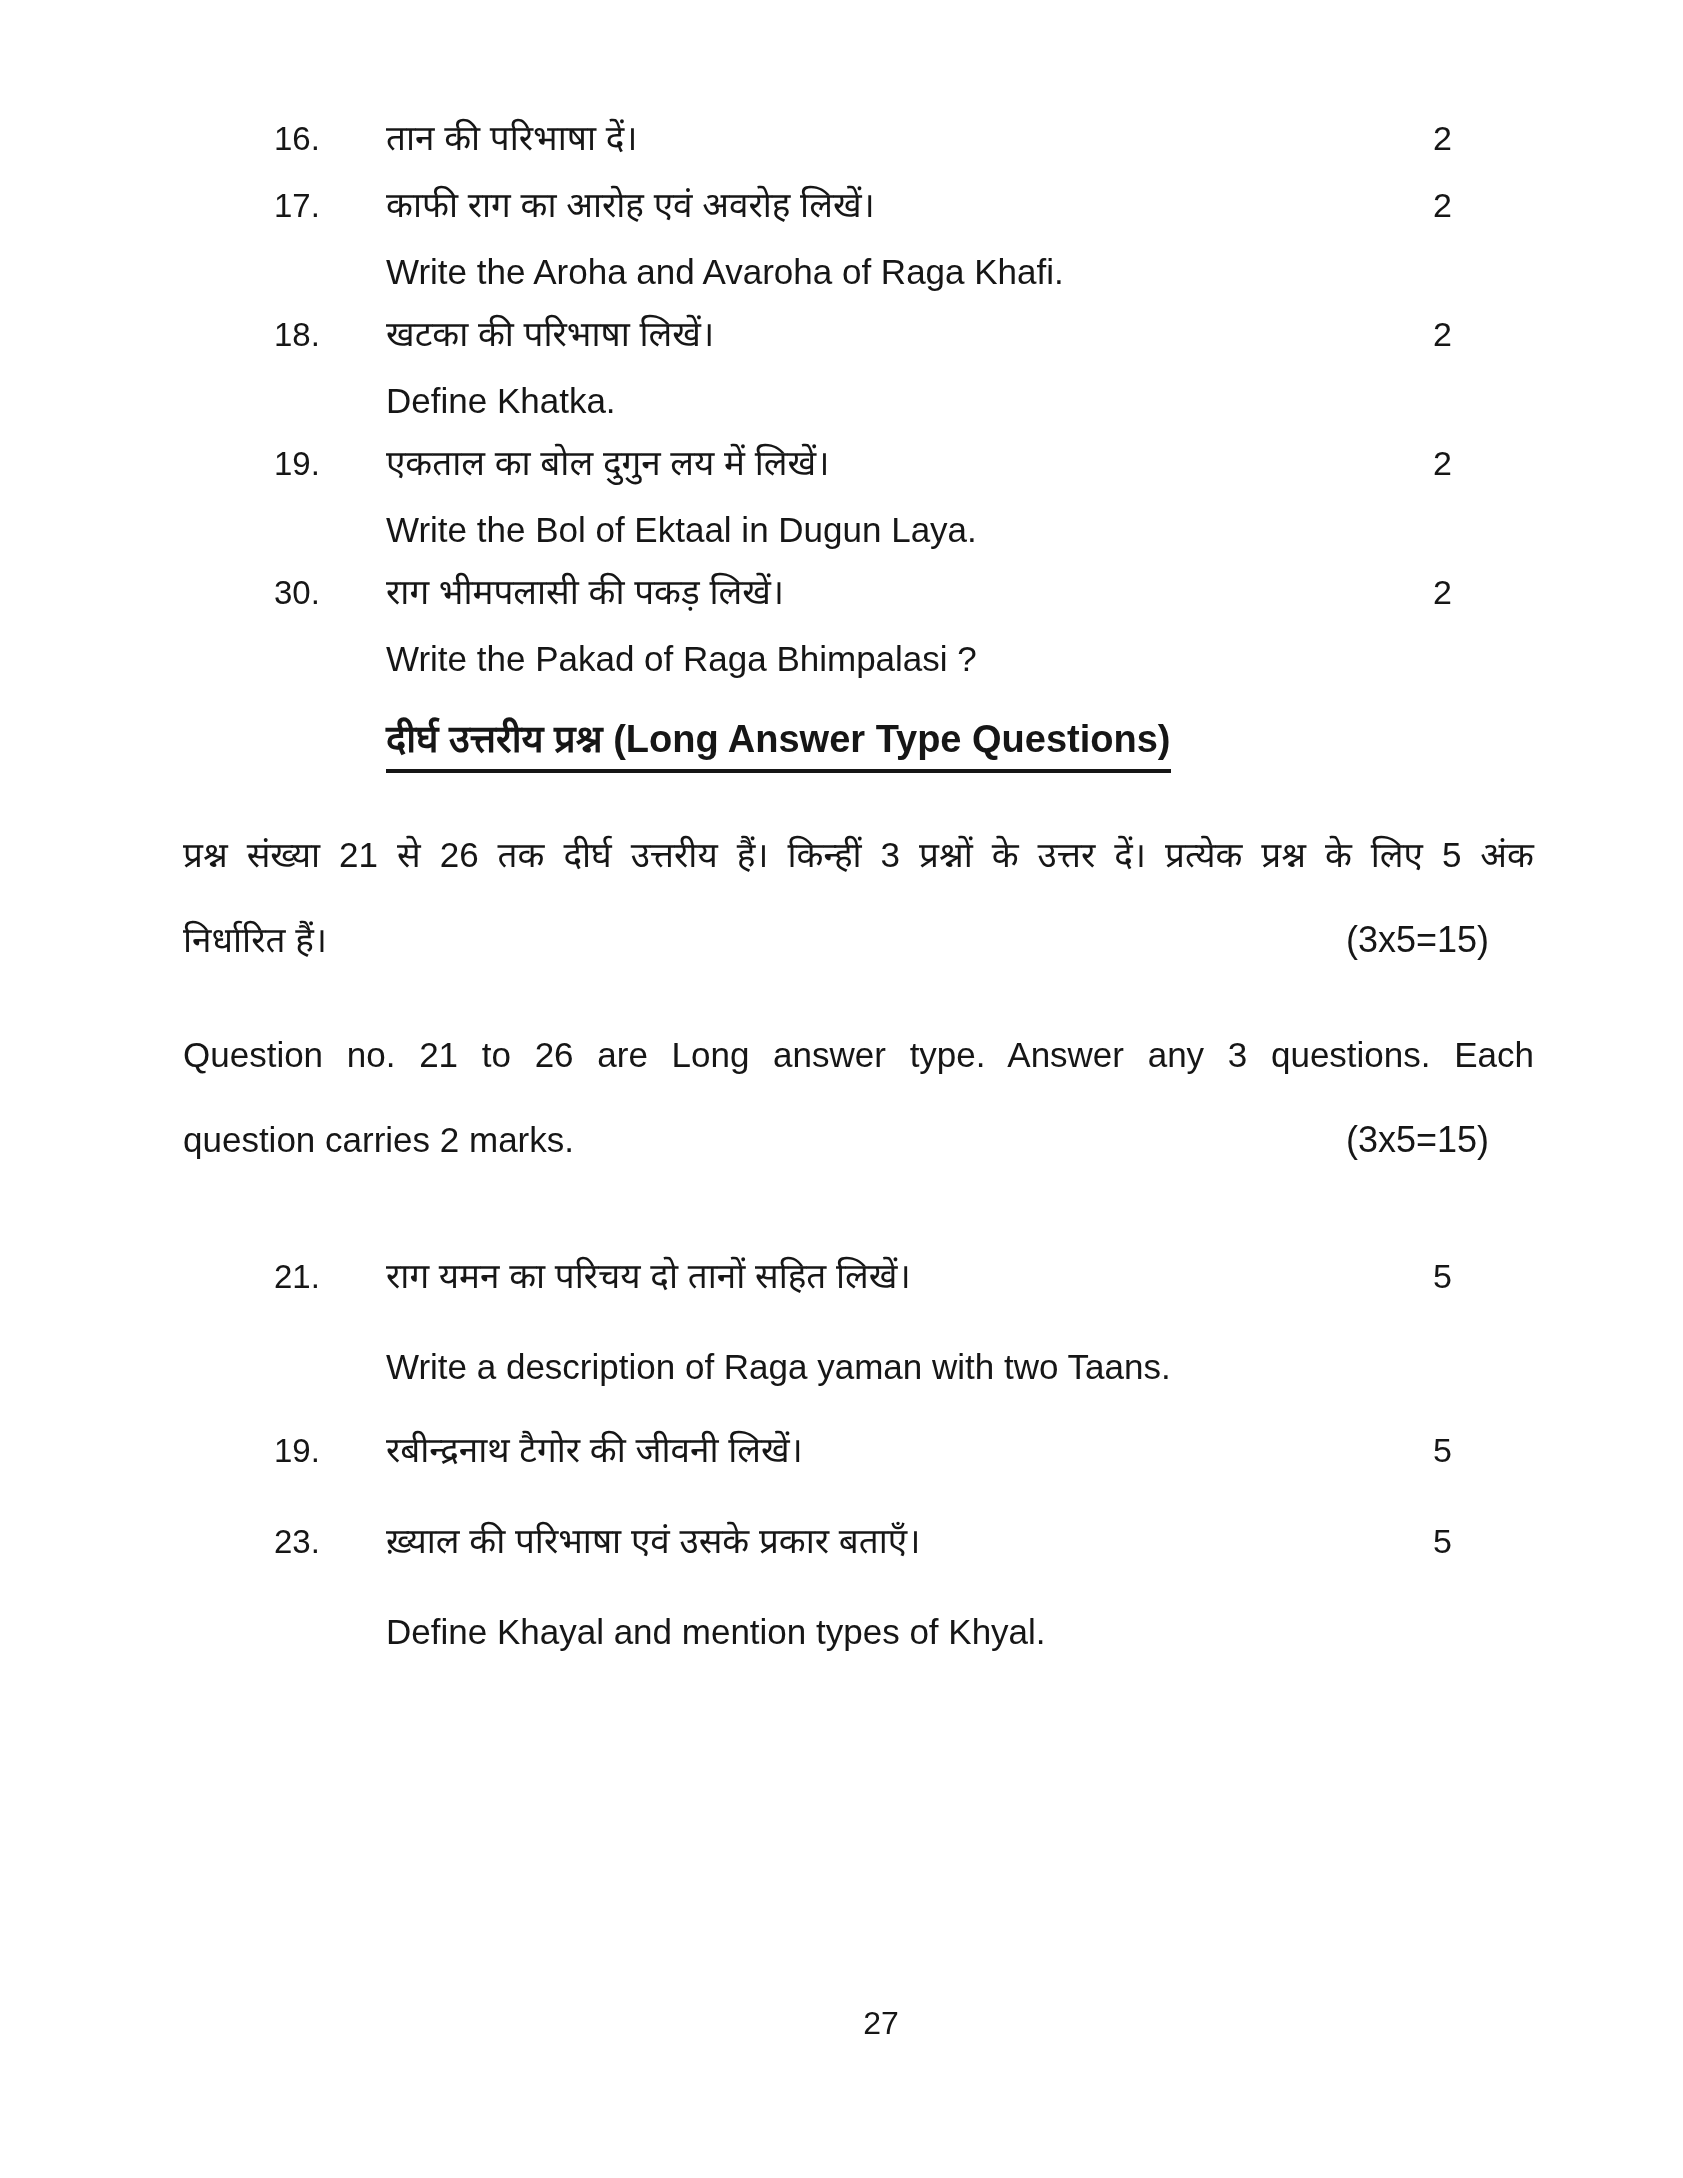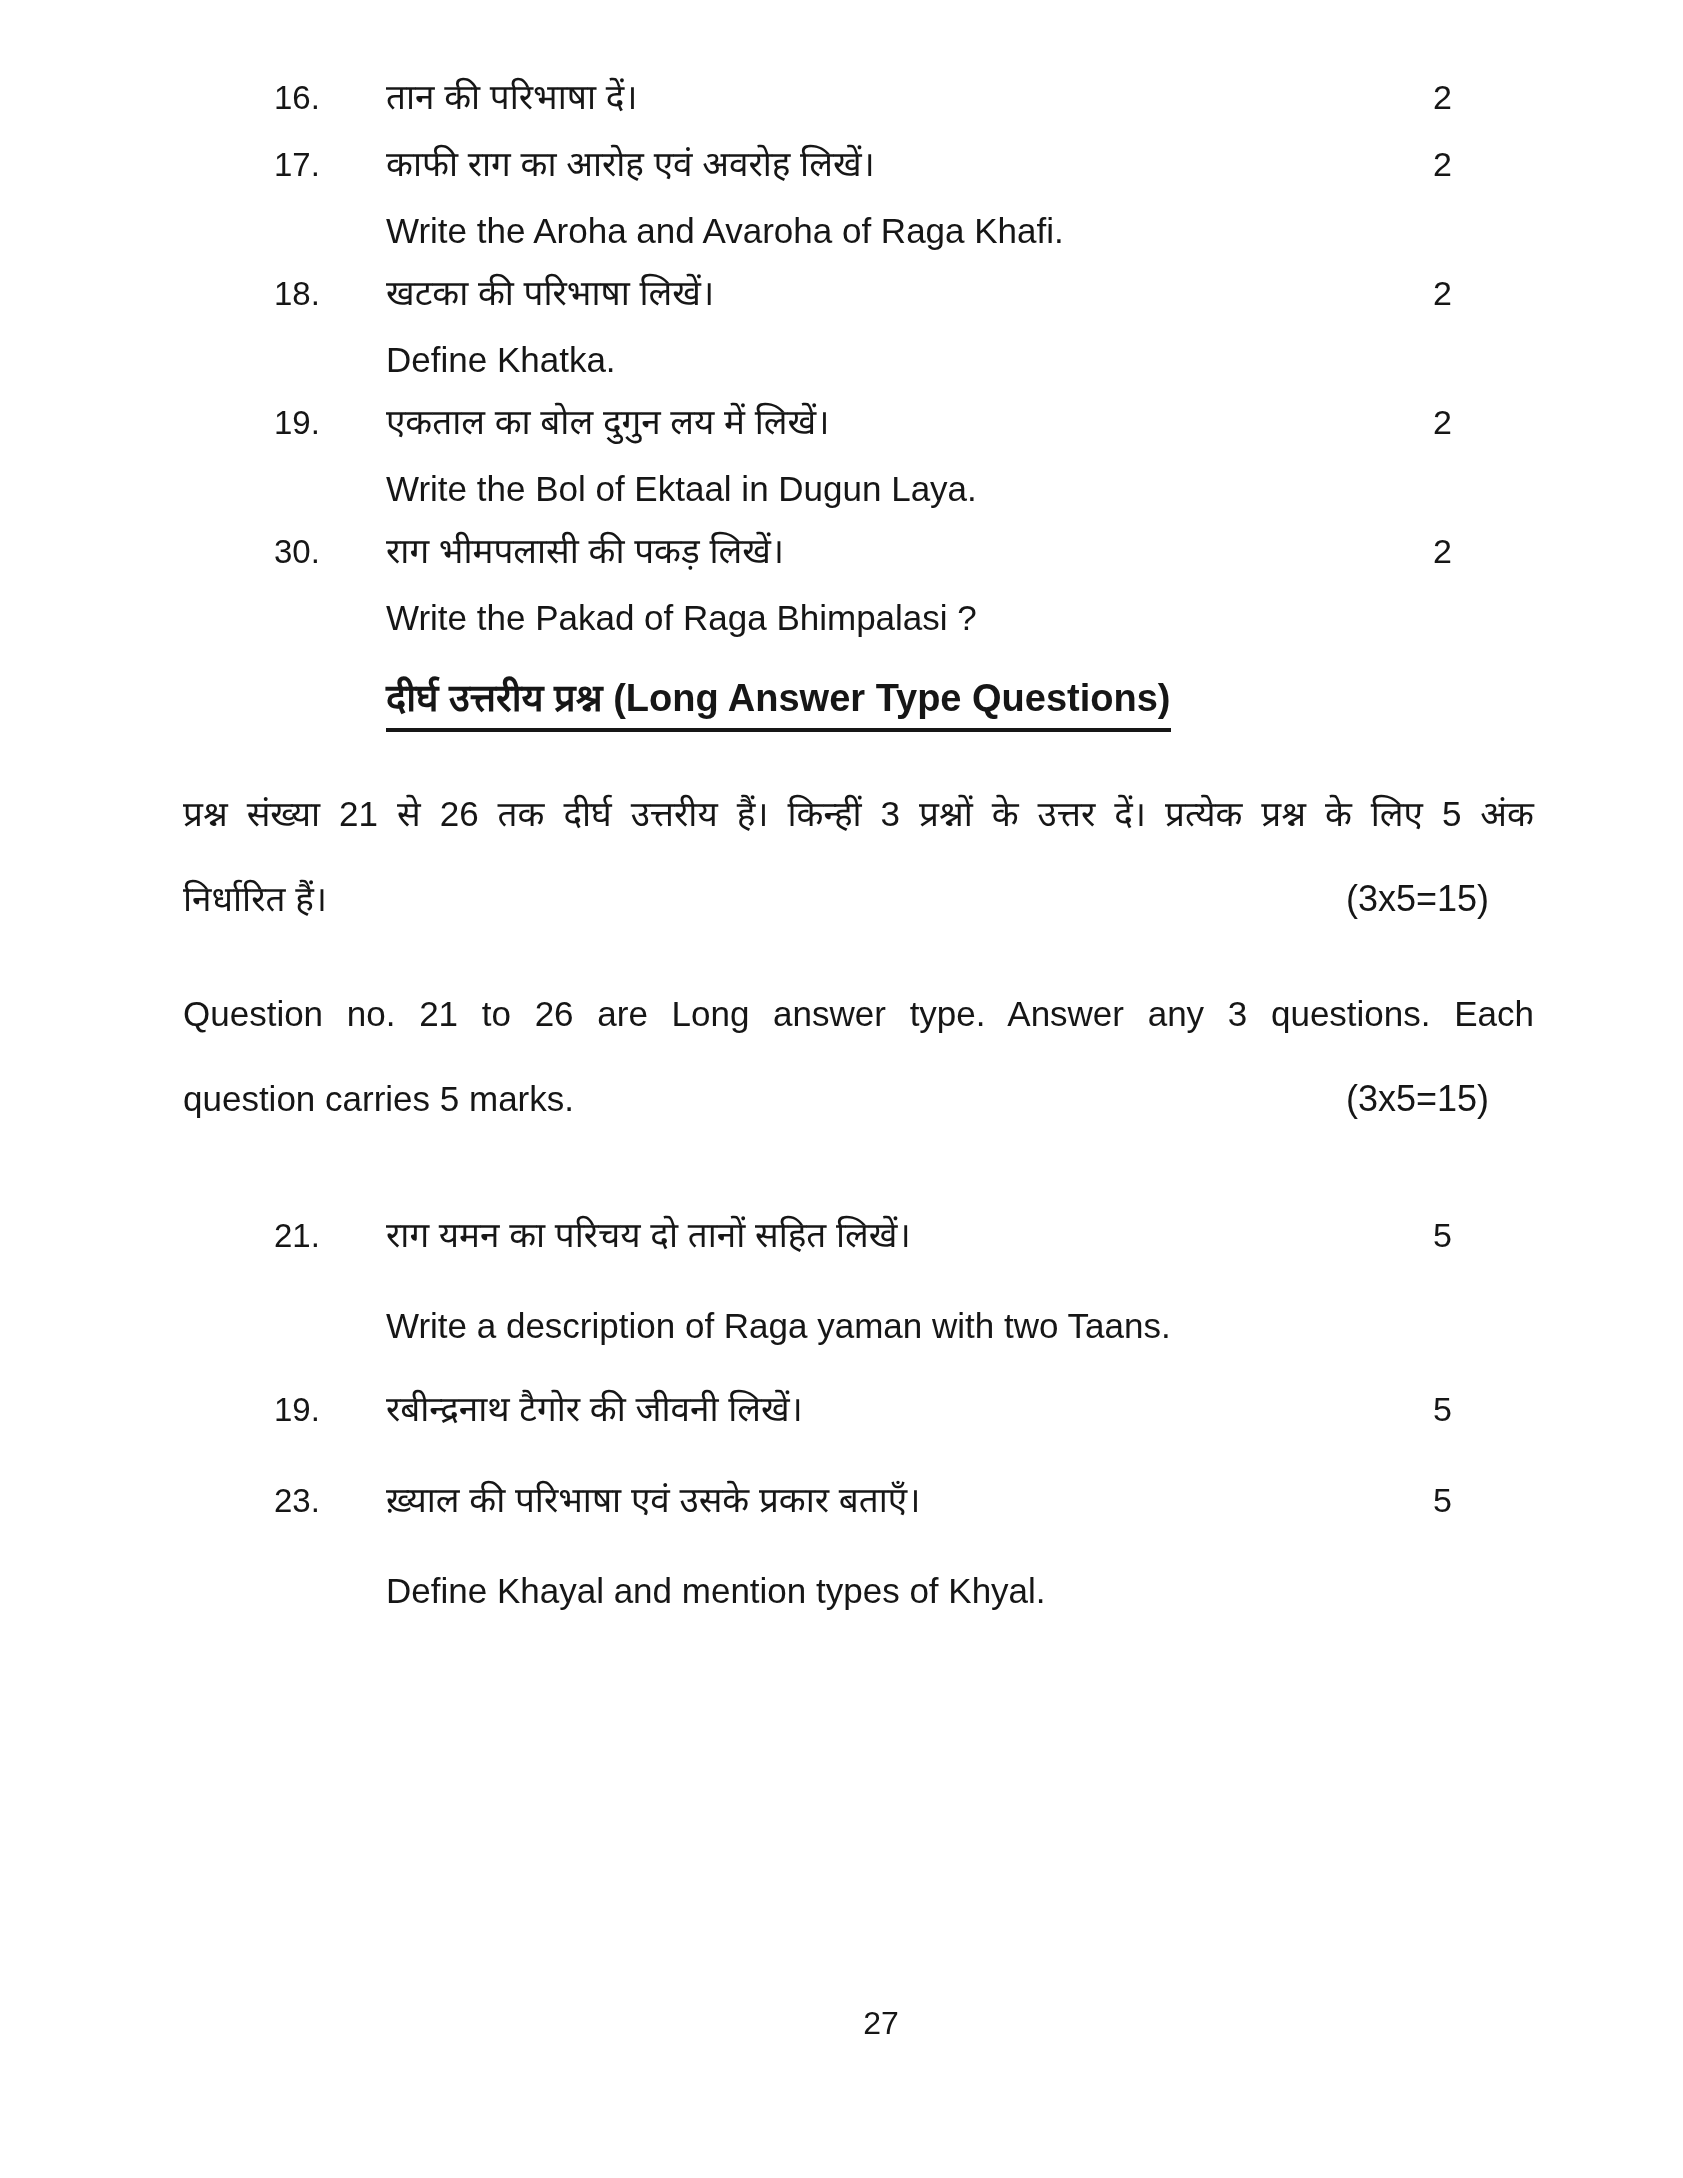--- a/index.html
+++ b/index.html
@@ -10,21 +10,21 @@
   .page {
     position: relative;
     width: 1683px;
     height: 2178px;
     background: #ffffff;
     color: #161616;
     font-family: "Liberation Sans", "DejaVu Sans", sans-serif;
     font-size: 35px;
     line-height: 48px;
     box-sizing: border-box;
-    padding-top: 73px;
+    padding-top: 114px;
     overflow: hidden;
   }
   
   .q-line {
     position: relative;
     padding-left: 274px;
     margin-bottom: 18px;
     white-space: nowrap;
   }
   .q-no {
@@ -142,21 +142,21 @@
     <div class="full-line">प्रश्न संख्या 21 से 26 तक दीर्घ उत्तरीय हैं। किन्हीं 3 प्रश्नों के उत्तर दें। प्रत्येक प्रश्न के लिए 5 अंक</div>
     <div class="tail-line">
       <span>निर्धारित हैं।</span>
       <span class="marks-right">(3x5=15)</span>
     </div>
   </div>
 
   <div class="para english">
     <div class="full-line">Question no. 21 to 26 are Long answer type. Answer any 3 questions. Each</div>
     <div class="tail-line">
-      <span>question carries 5 marks.</span>
+      <span>question carries 2 marks.</span>
       <span class="marks-right">(3x5=15)</span>
     </div>
   </div>
 
   <div class="long">
 
     <div class="q-line">
       <span class="q-no">21.</span><span>राग यमन का परिचय दो तानों सहित लिखें।</span>
       <span class="q-marks">5</span>
     </div>

